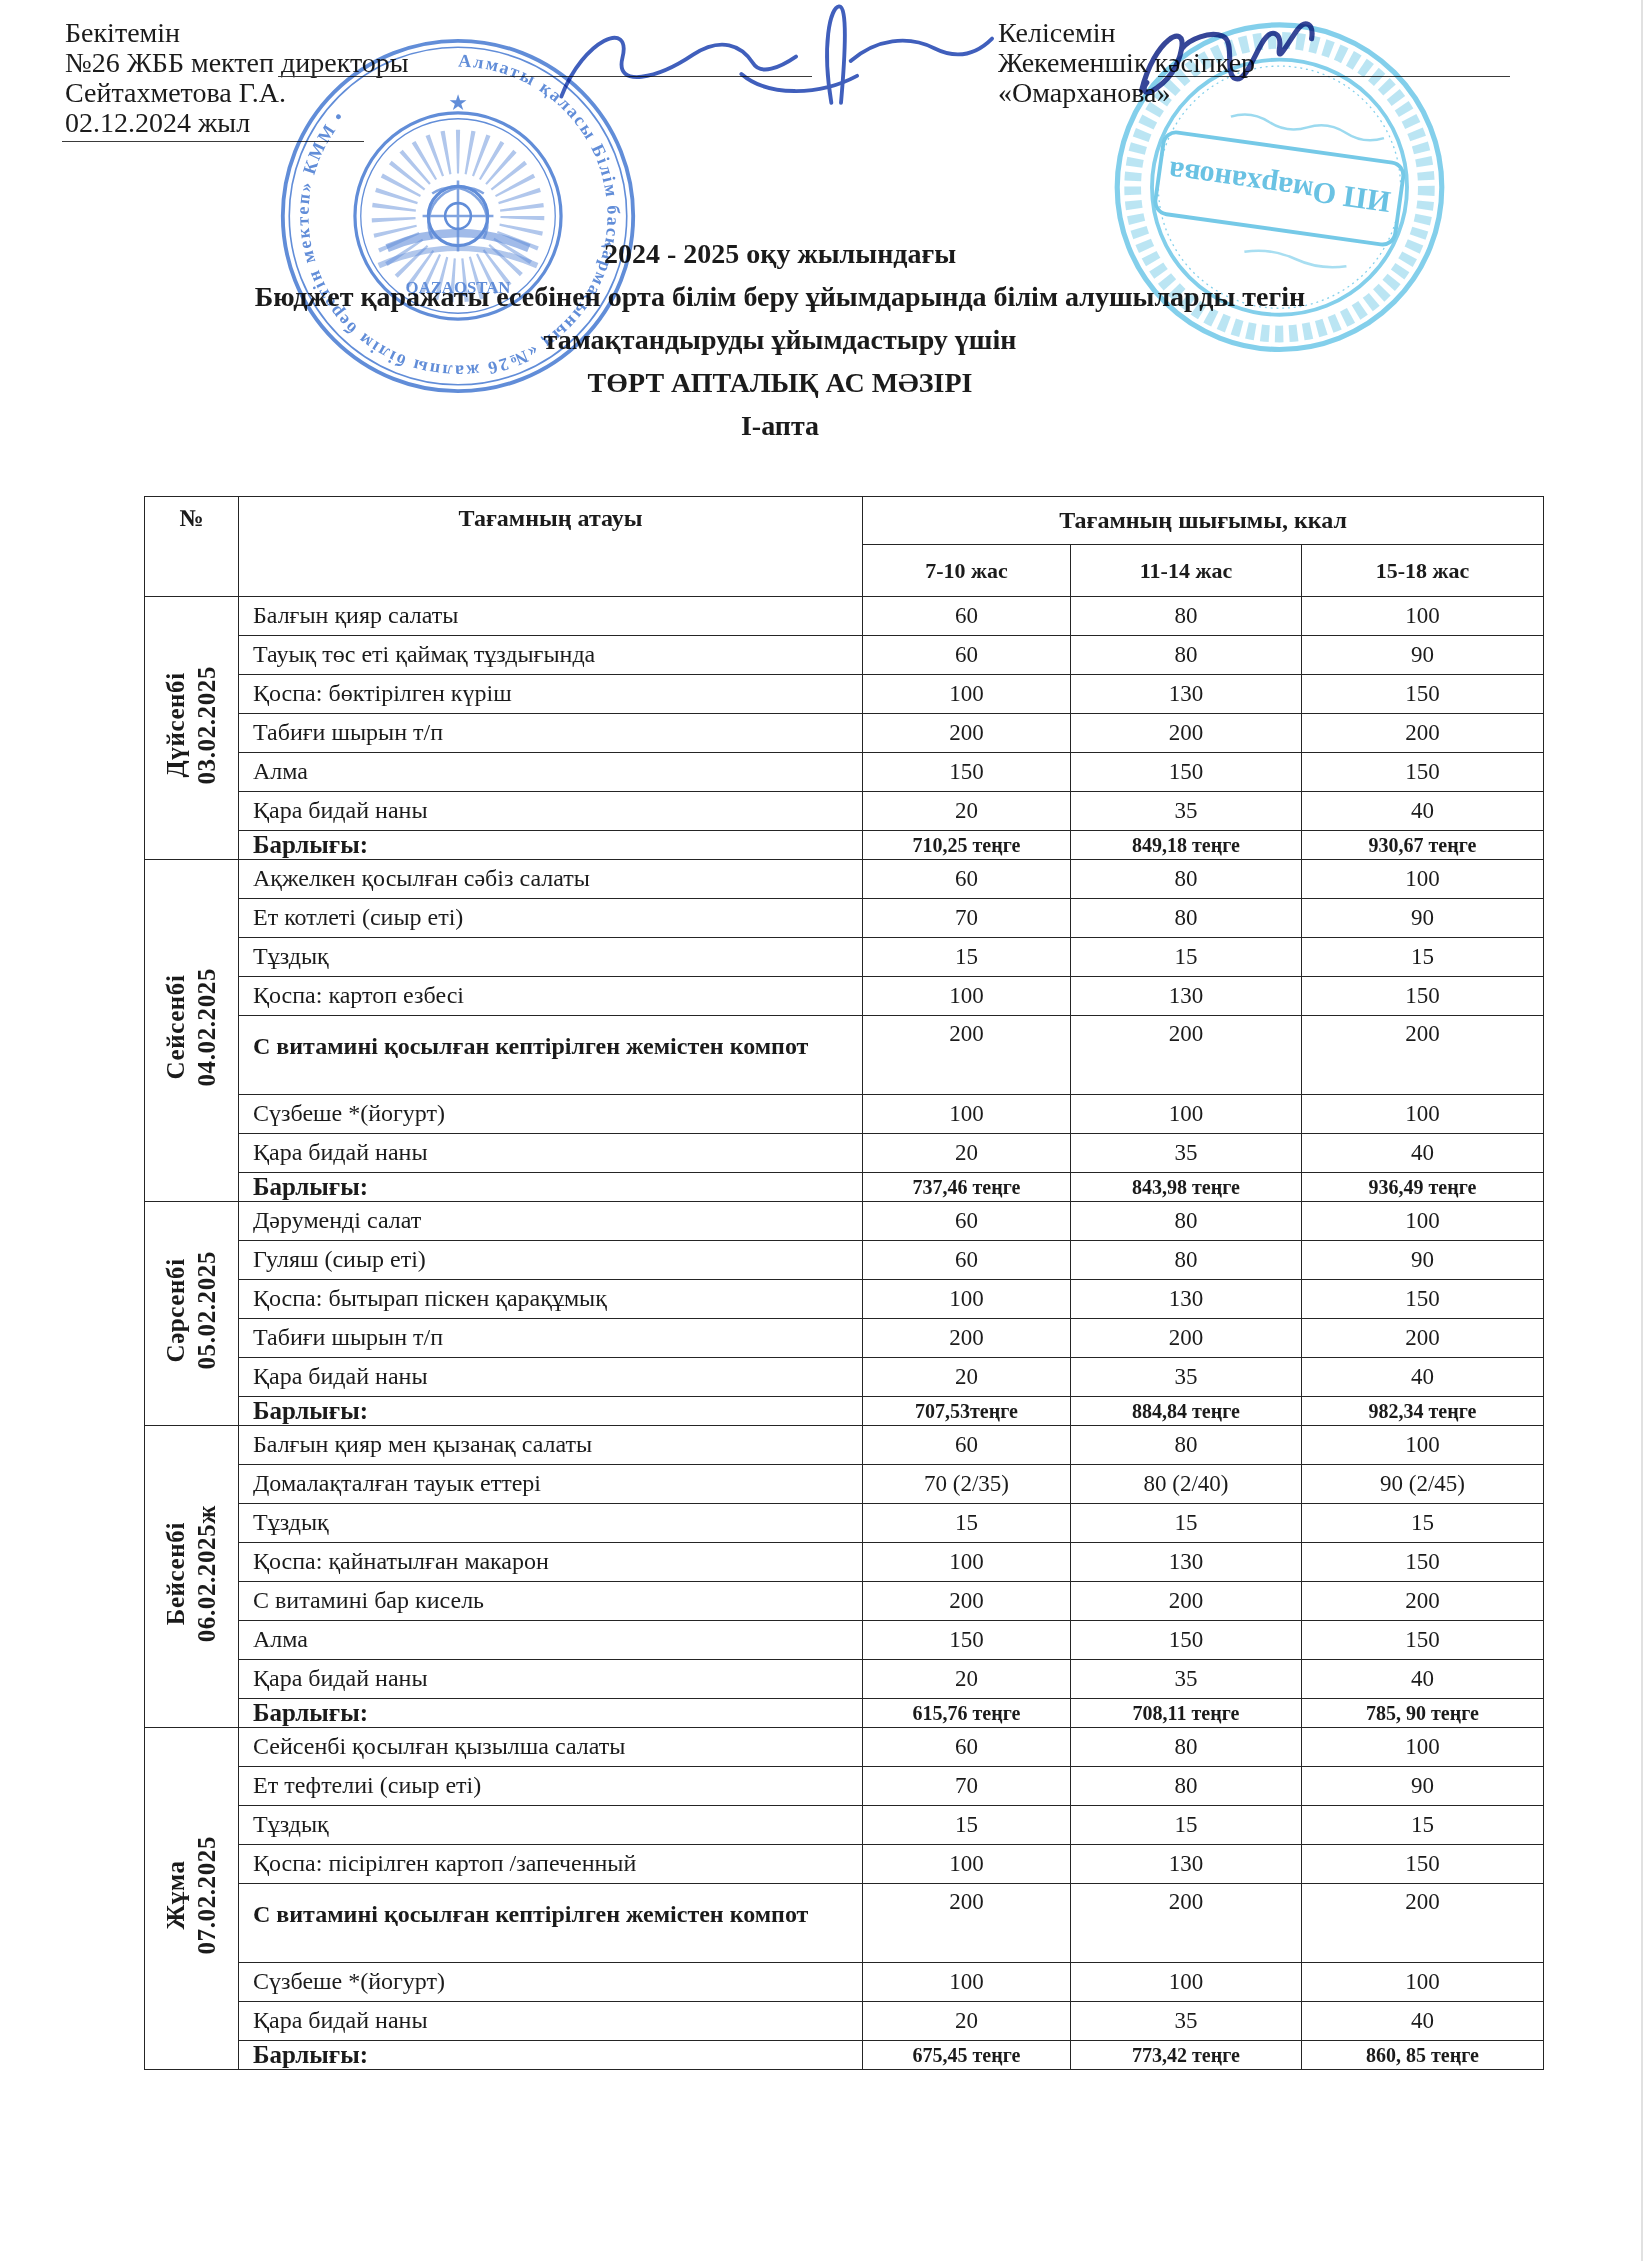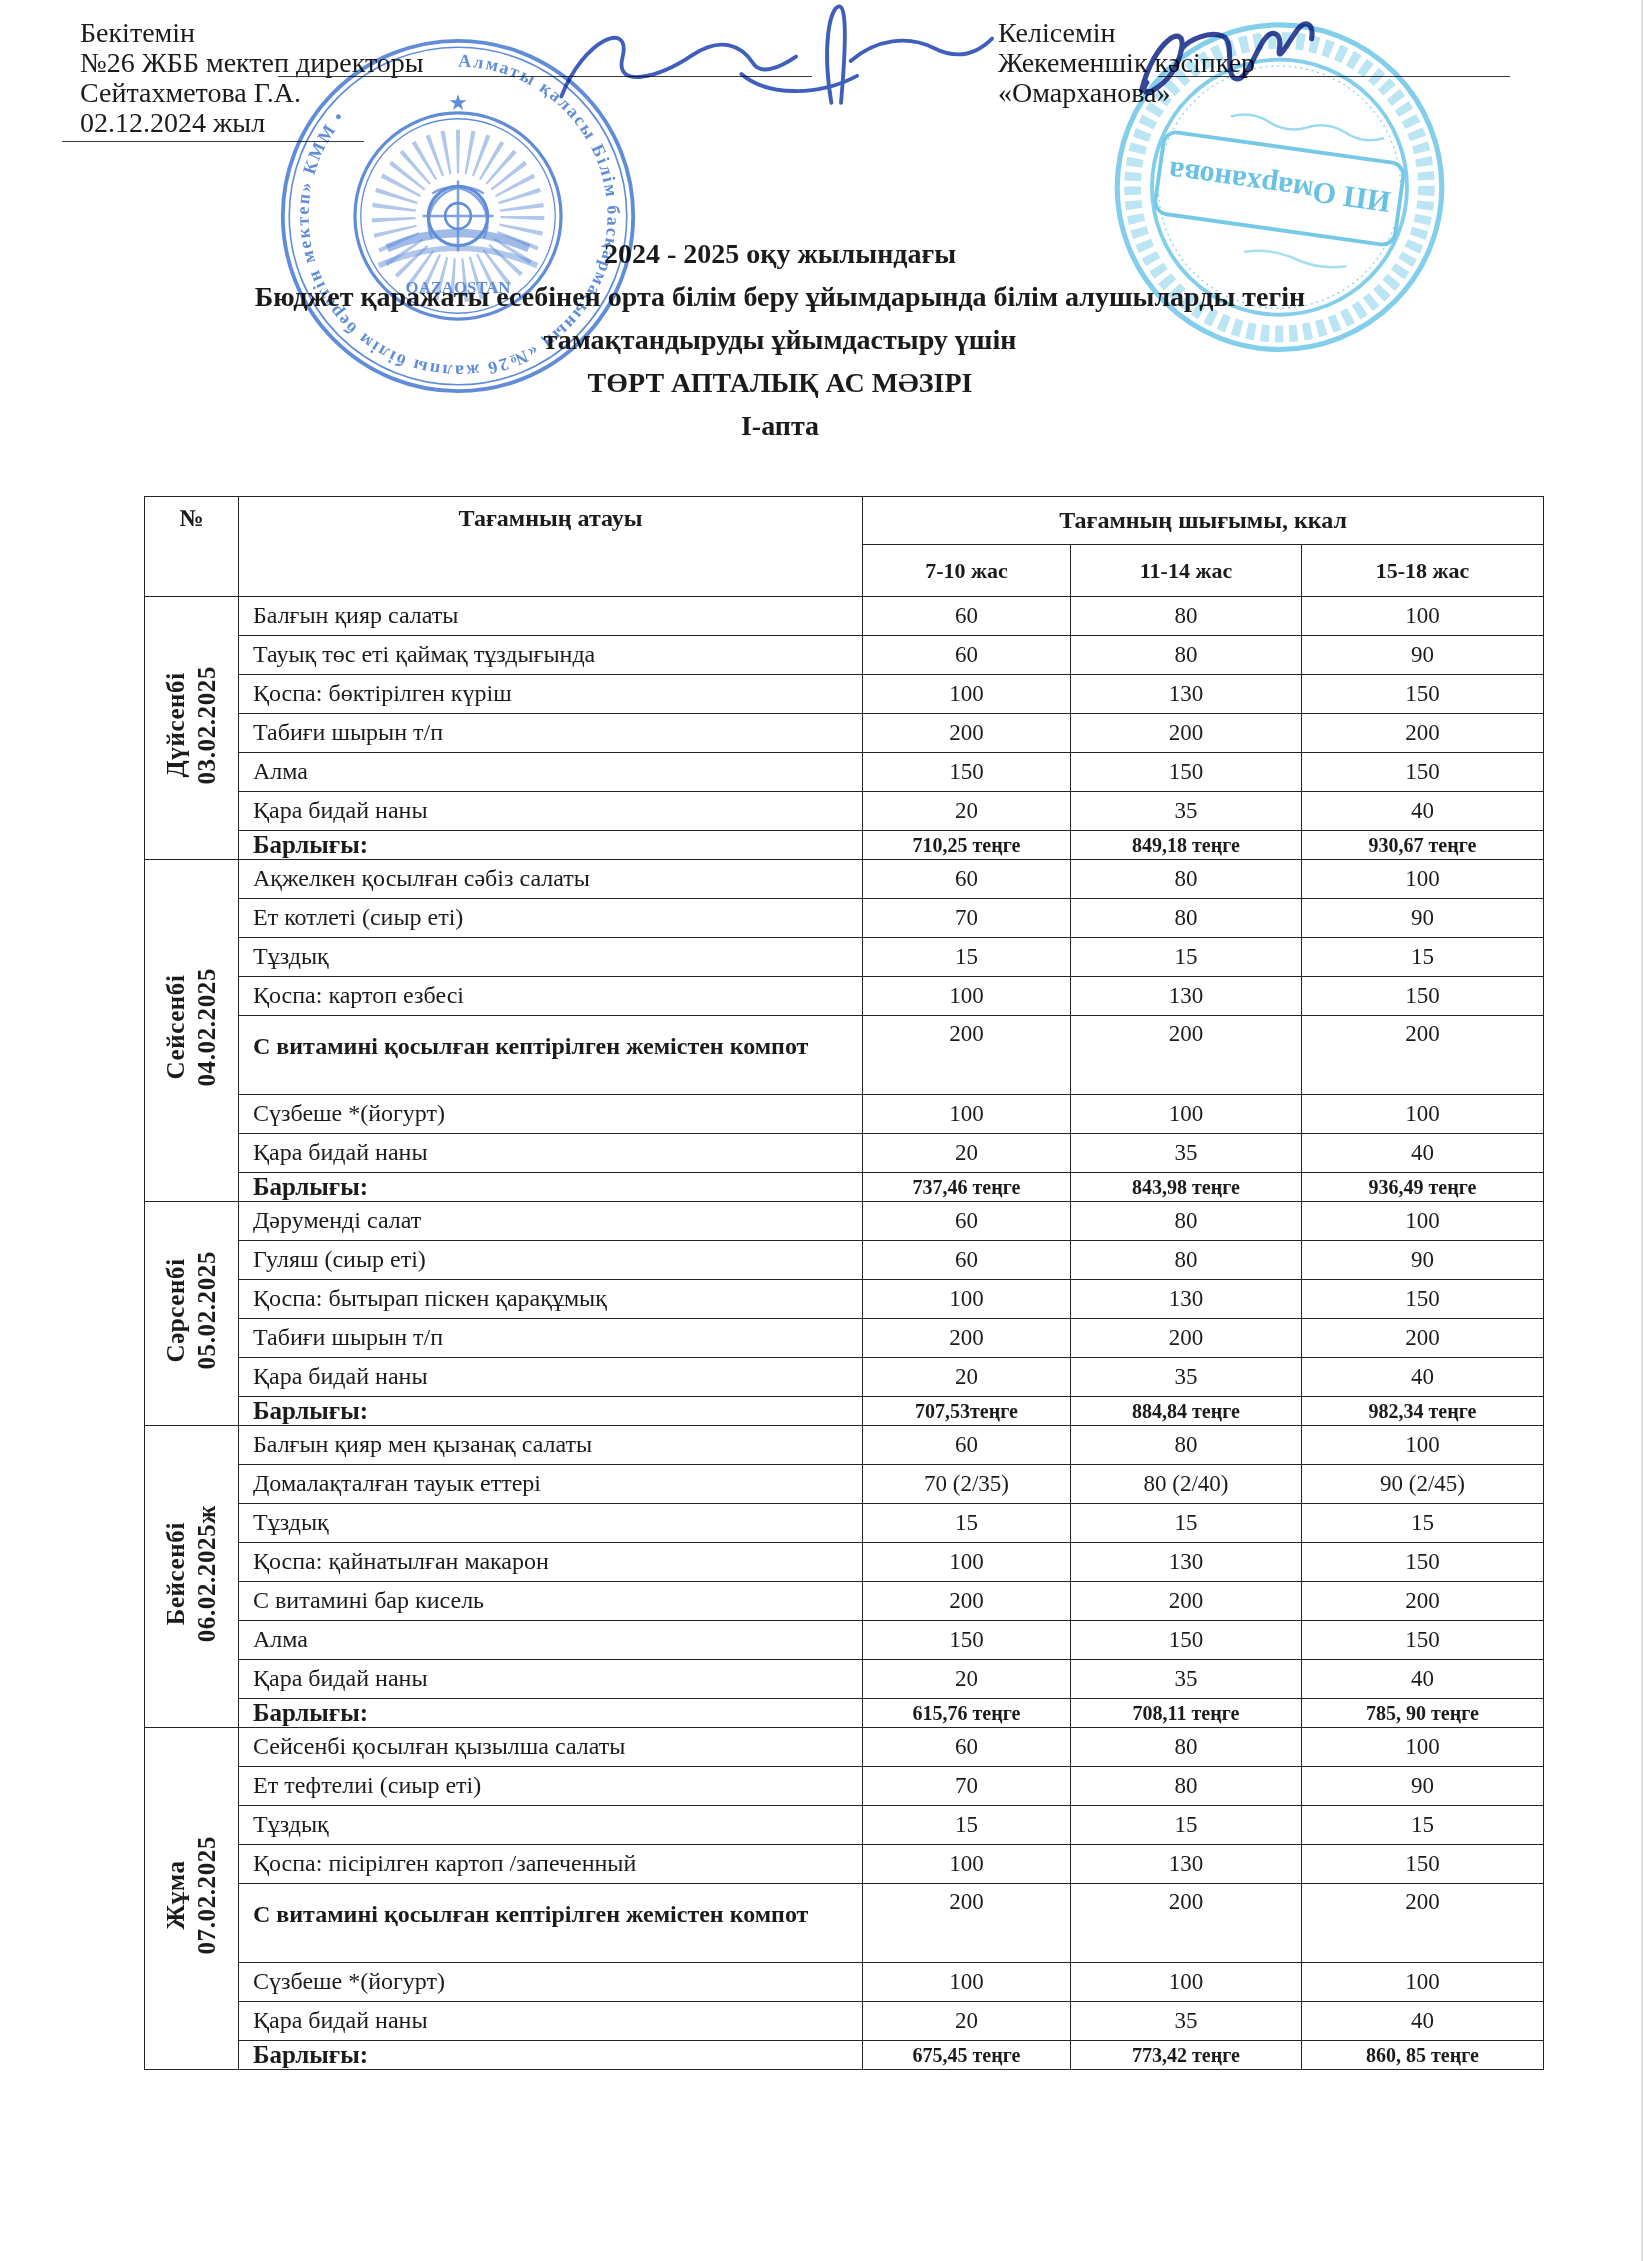--- a/index.html
+++ b/index.html
@@ -3,21 +3,21 @@
 <meta charset="utf-8">
 <title>Мәзір</title>
 <style>
   html,body{margin:0;padding:0;background:#e8e8e8;}
   #page{
     position:relative; width:1644px; height:2261px; background:#ffffff;
     font-family:"Liberation Serif","DejaVu Serif",serif; color:#1b1b1b; overflow:hidden;
   }
   
   .appr{position:absolute; font-size:28px; line-height:30px; white-space:nowrap;}
-  #appr-left{left:80px; top:18px;}
+  #appr-left{left:65px; top:18px;}
   #appr-right{left:998px; top:18px;}
   .u-line{position:absolute; border-top:1.9px solid #3a3a3a; height:0;}
   #line-approve{left:278px; top:76px; width:534px;}
   #line-date{left:62px; top:141px; width:302px;}
   #line-agree{left:1158px; top:76px; width:352px;}
   
   #title-block{position:absolute; left:0; top:232px; width:1560px; text-align:center;}
   #title-block .t-line{font-weight:bold; font-size:28px; line-height:43px; white-space:nowrap;}
   
   #menu-table-wrap{position:absolute; left:144px; top:496px;}

